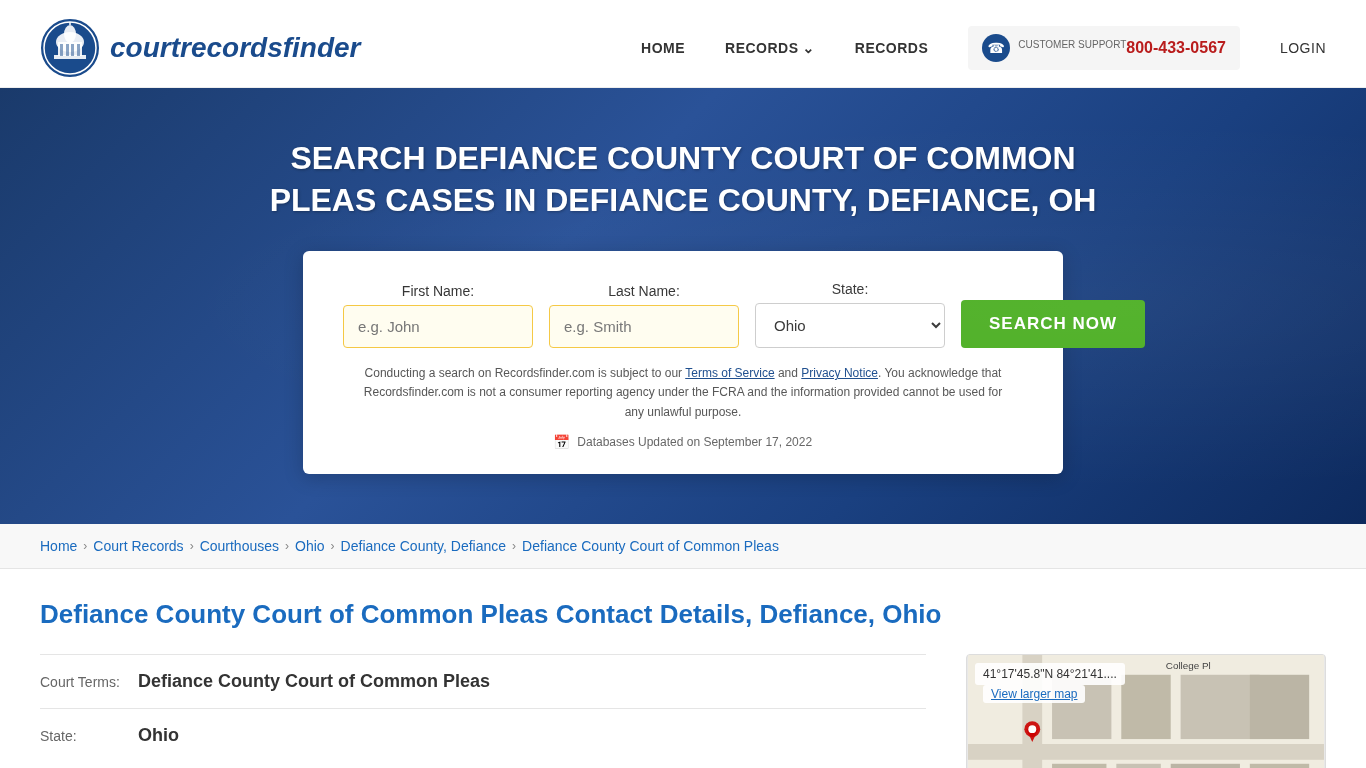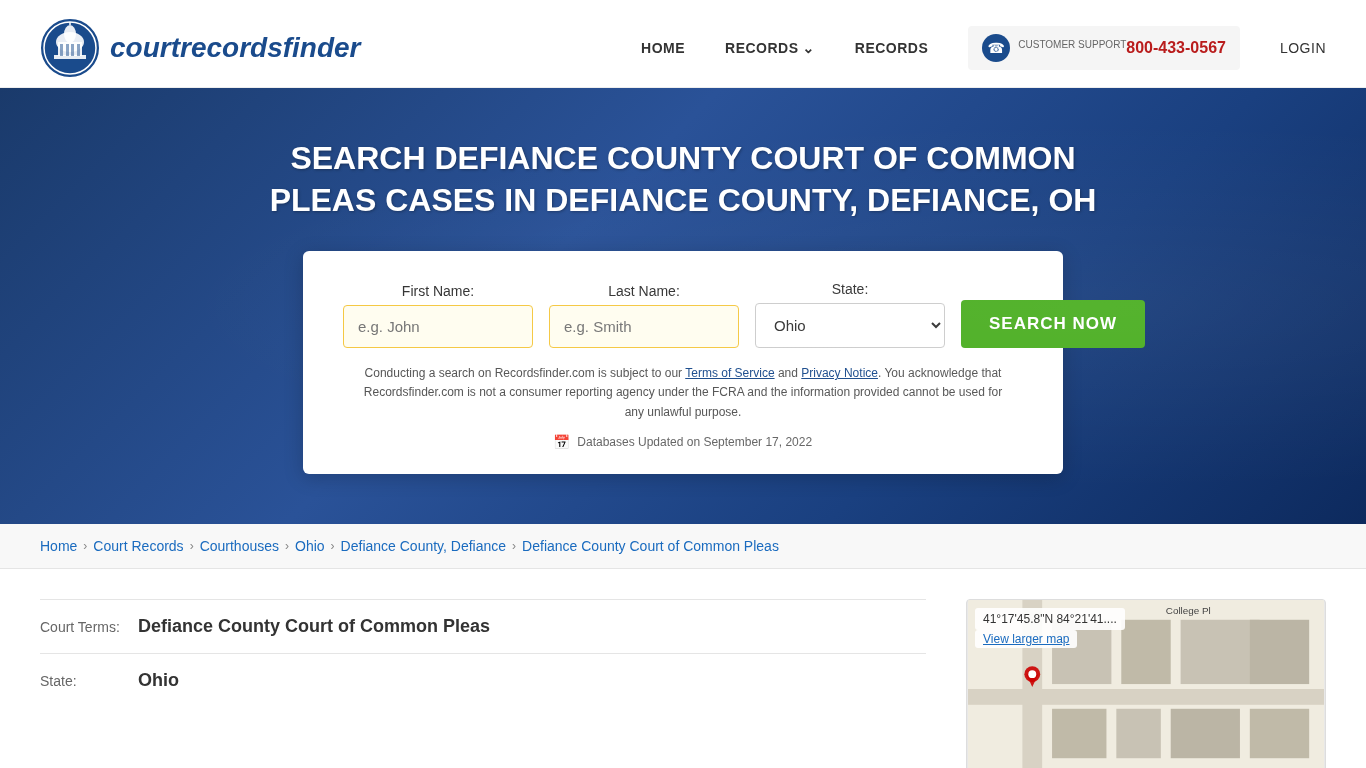--- a/index.html
+++ b/index.html
@@ -280,21 +280,21 @@
       left: 8px;
       background: rgba(255,255,255,0.9);
       padding: 4px 8px;
       font-size: 12px;
       border-radius: 3px;
       color: #333;
     }
     .map-link {
       position: absolute;
       top: 30px;
-      left: 8px;
+      left: 16px;
       background: rgba(255,255,255,0.9);
       padding: 2px 8px;
       font-size: 12px;
       border-radius: 3px;
       color: #1a6bbf;
       text-decoration: underline;
       cursor: pointer;
     }
   </style>
 </head>
@@ -389,20 +389,21 @@
   <a href="#">Courthouses</a>
   <span class="breadcrumb-sep">›</span>
   <a href="#">Ohio</a>
   <span class="breadcrumb-sep">›</span>
   <a href="#">Defiance County, Defiance</a>
   <span class="breadcrumb-sep">›</span>
   <span class="breadcrumb-current">Defiance County Court of Common Pleas</span>
 </nav>
 
 <main class="content">
+  <h2 class="section-title">Defiance County Court of Common Pleas Contact Details, Defiance, Ohio</h2>
   <div class="content-grid">
     <div class="info-panel">
       <div class="info-row">
         <span class="info-label">Court Terms:</span>
         <span class="info-value">Defiance County Court of Common Pleas</span>
       </div>
       <div class="info-row">
         <span class="info-label">State:</span>
         <span class="info-value">Ohio</span>
       </div>

